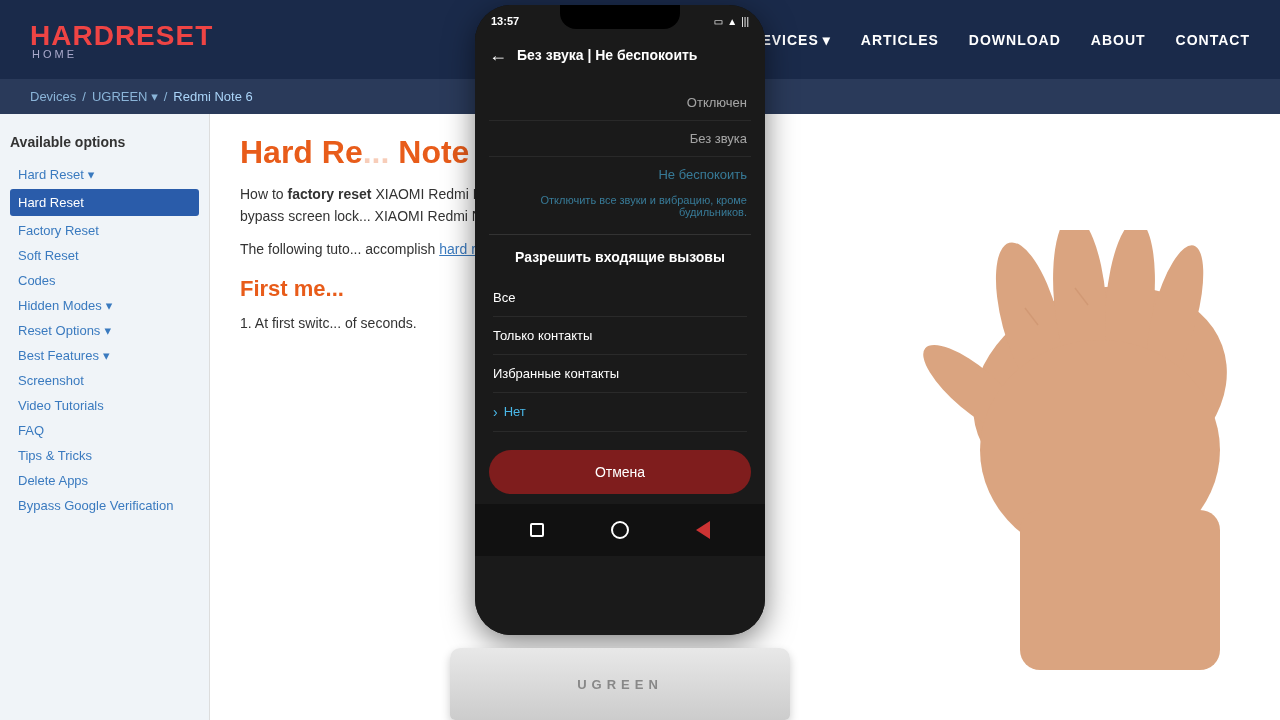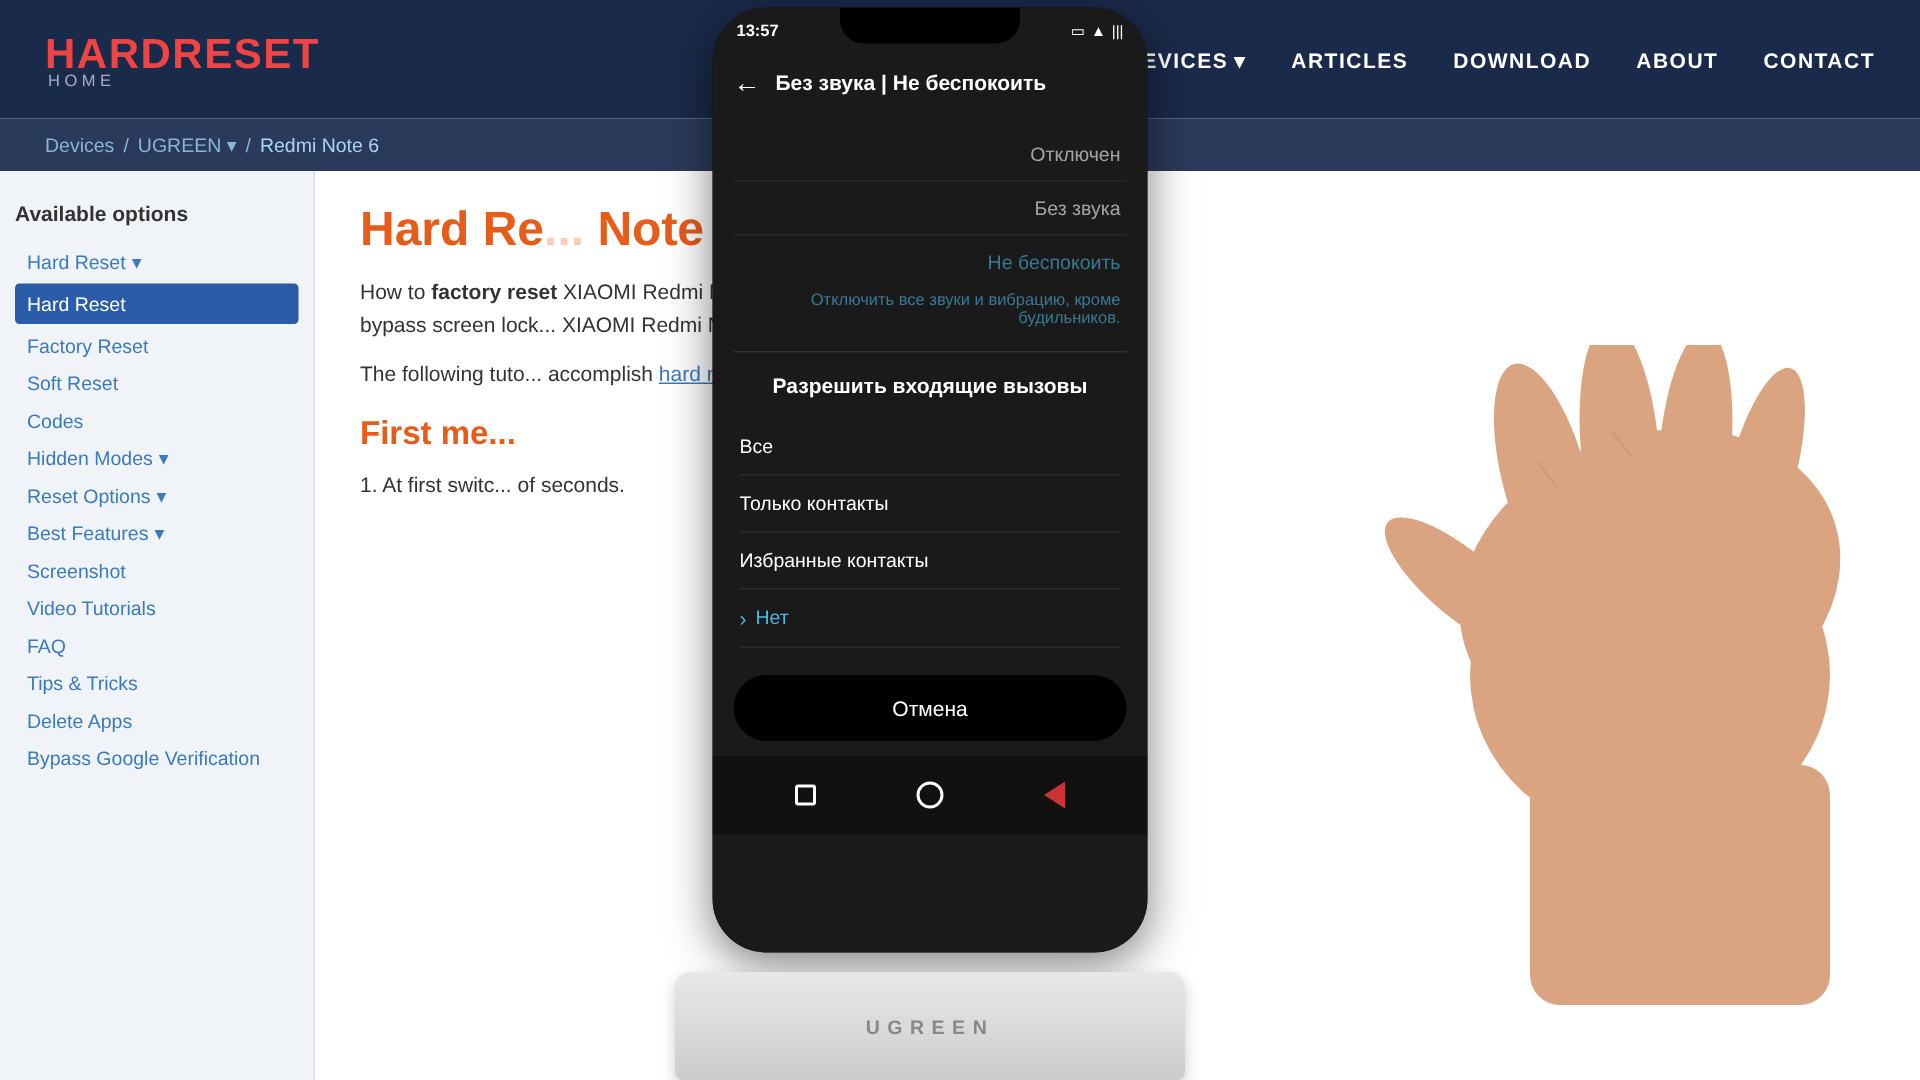--- a/index.html
+++ b/index.html
@@ -357,21 +357,21 @@
     }
 
     .option-chevron {
       margin-right: 6px;
       font-size: 14px;
     }
 
     
     .cancel-btn {
       margin: 10px 14px;
-      background: #000000;
+      background: #7f1d1d;
       border-radius: 24px;
       padding: 14px;
       text-align: center;
       color: white;
       font-size: 14px;
       font-weight: 500;
     }
 
     
     .nav-bar {

